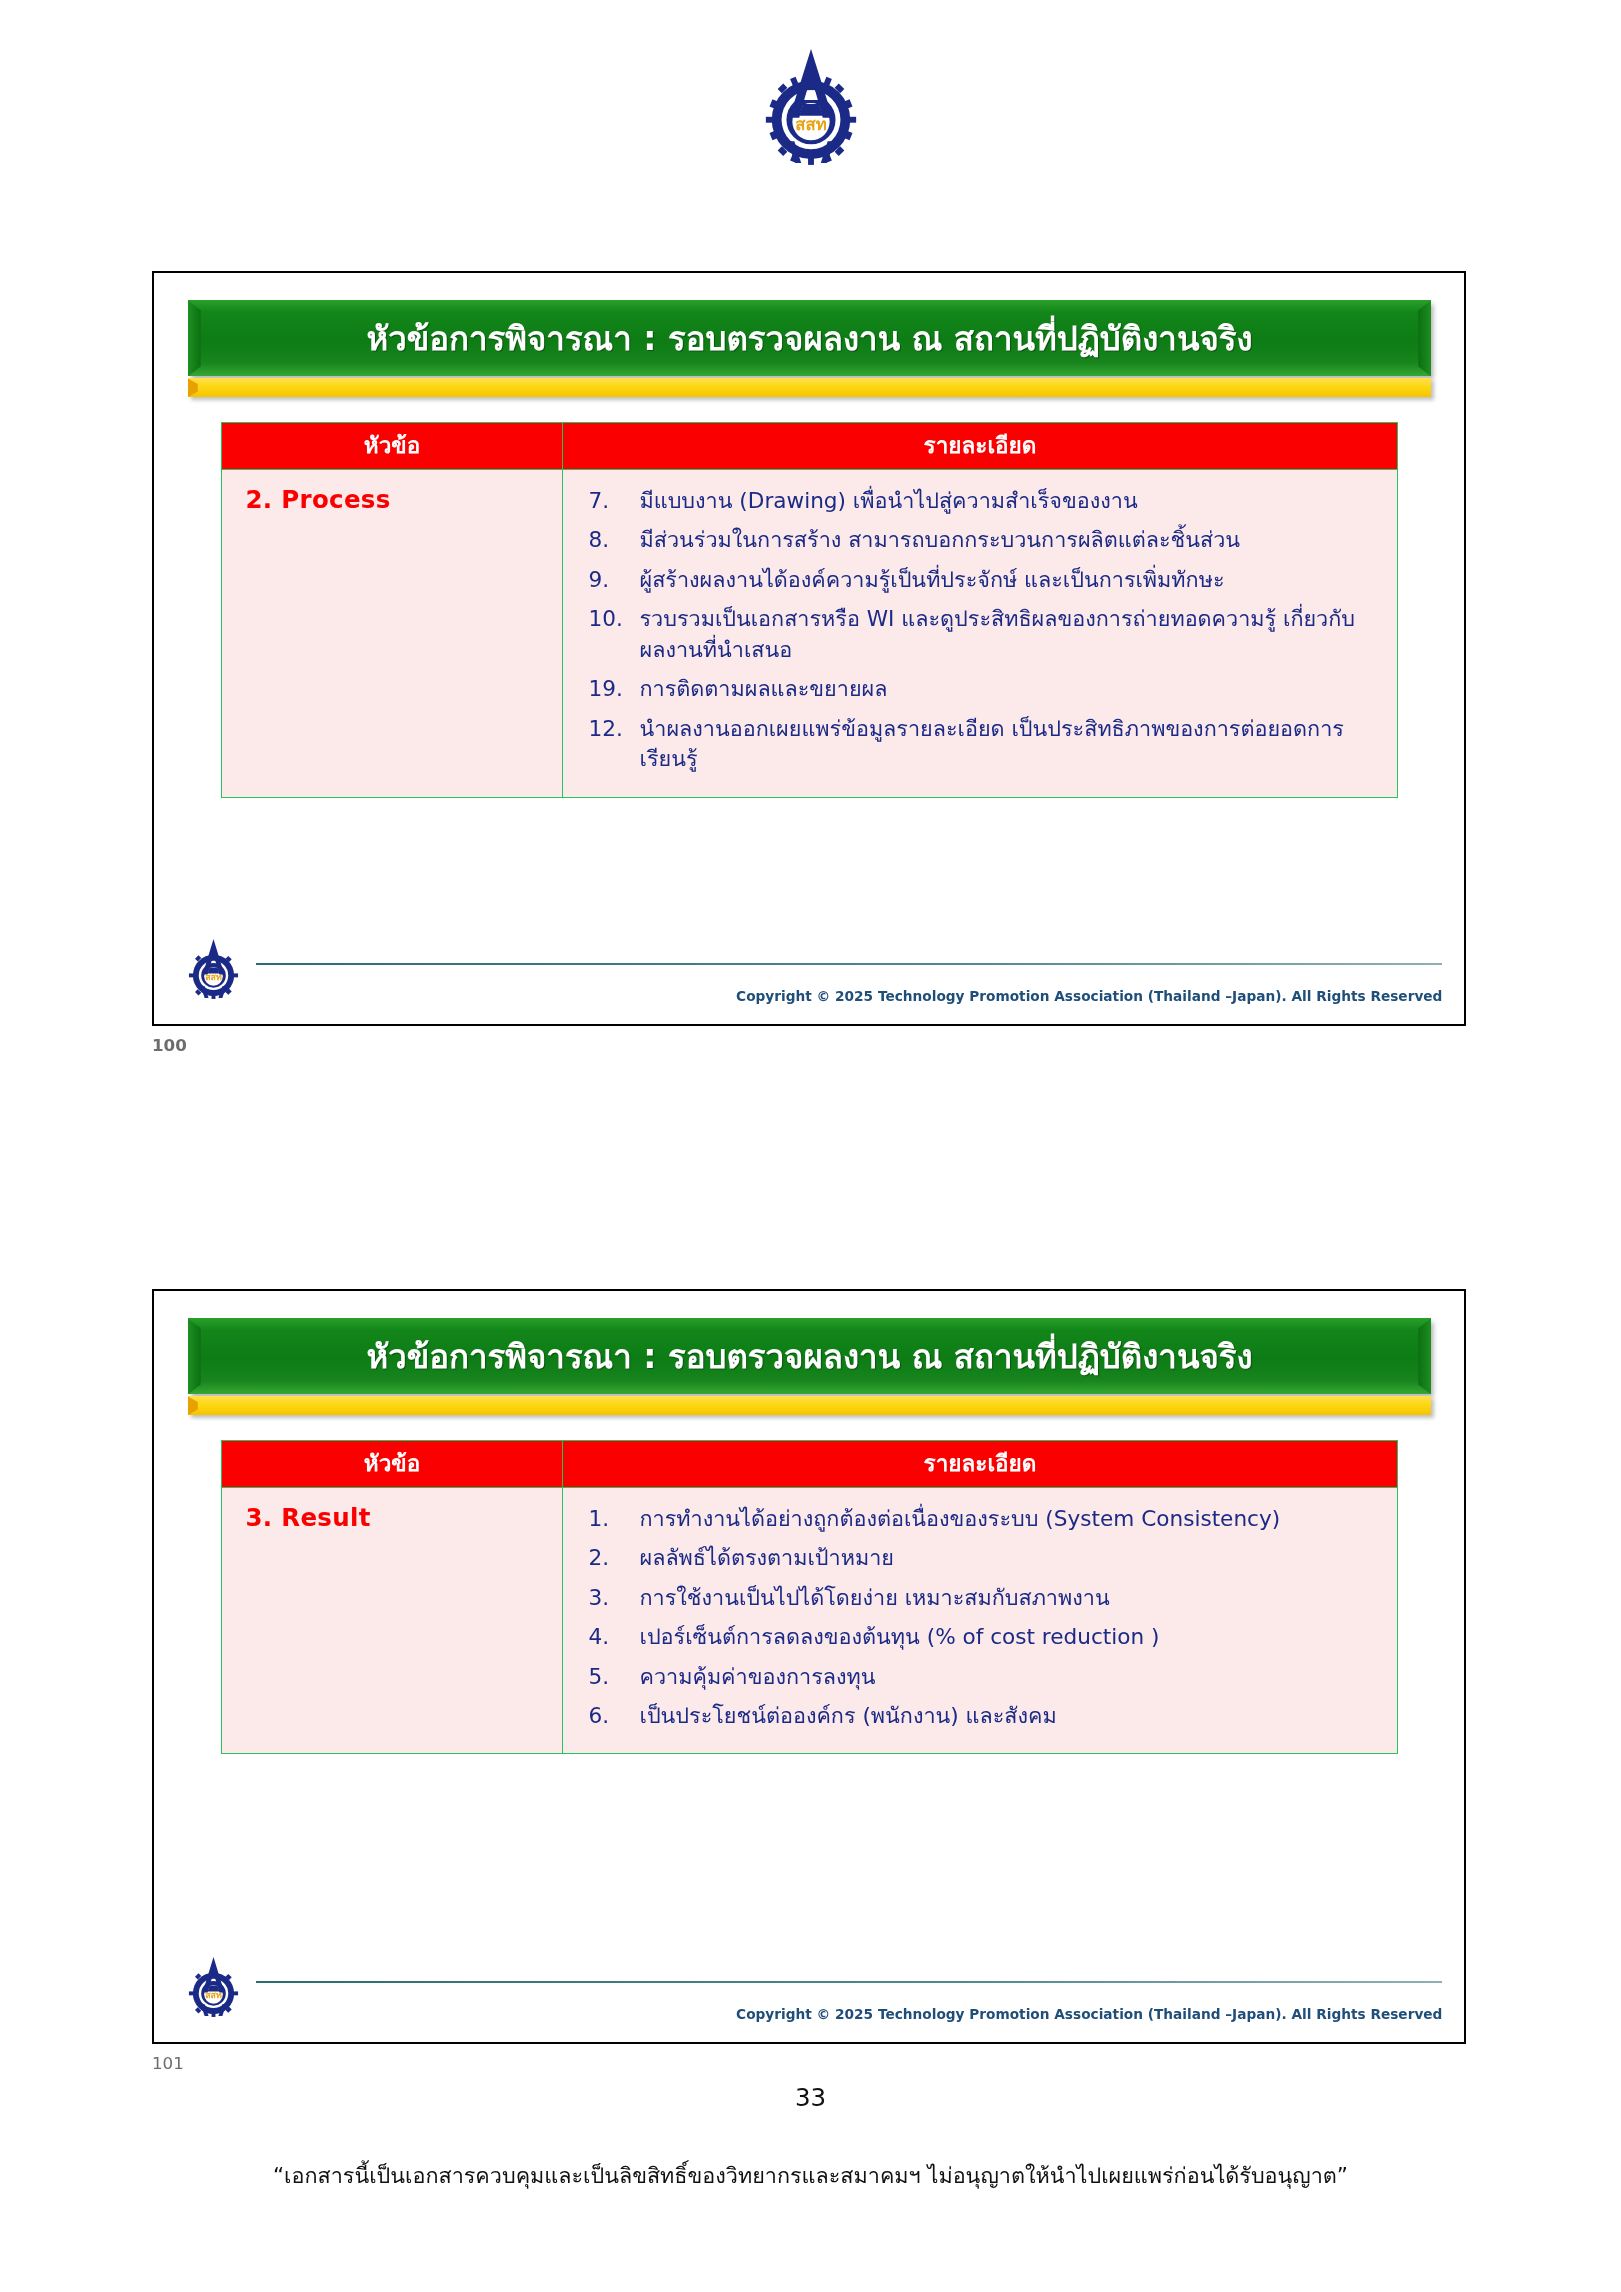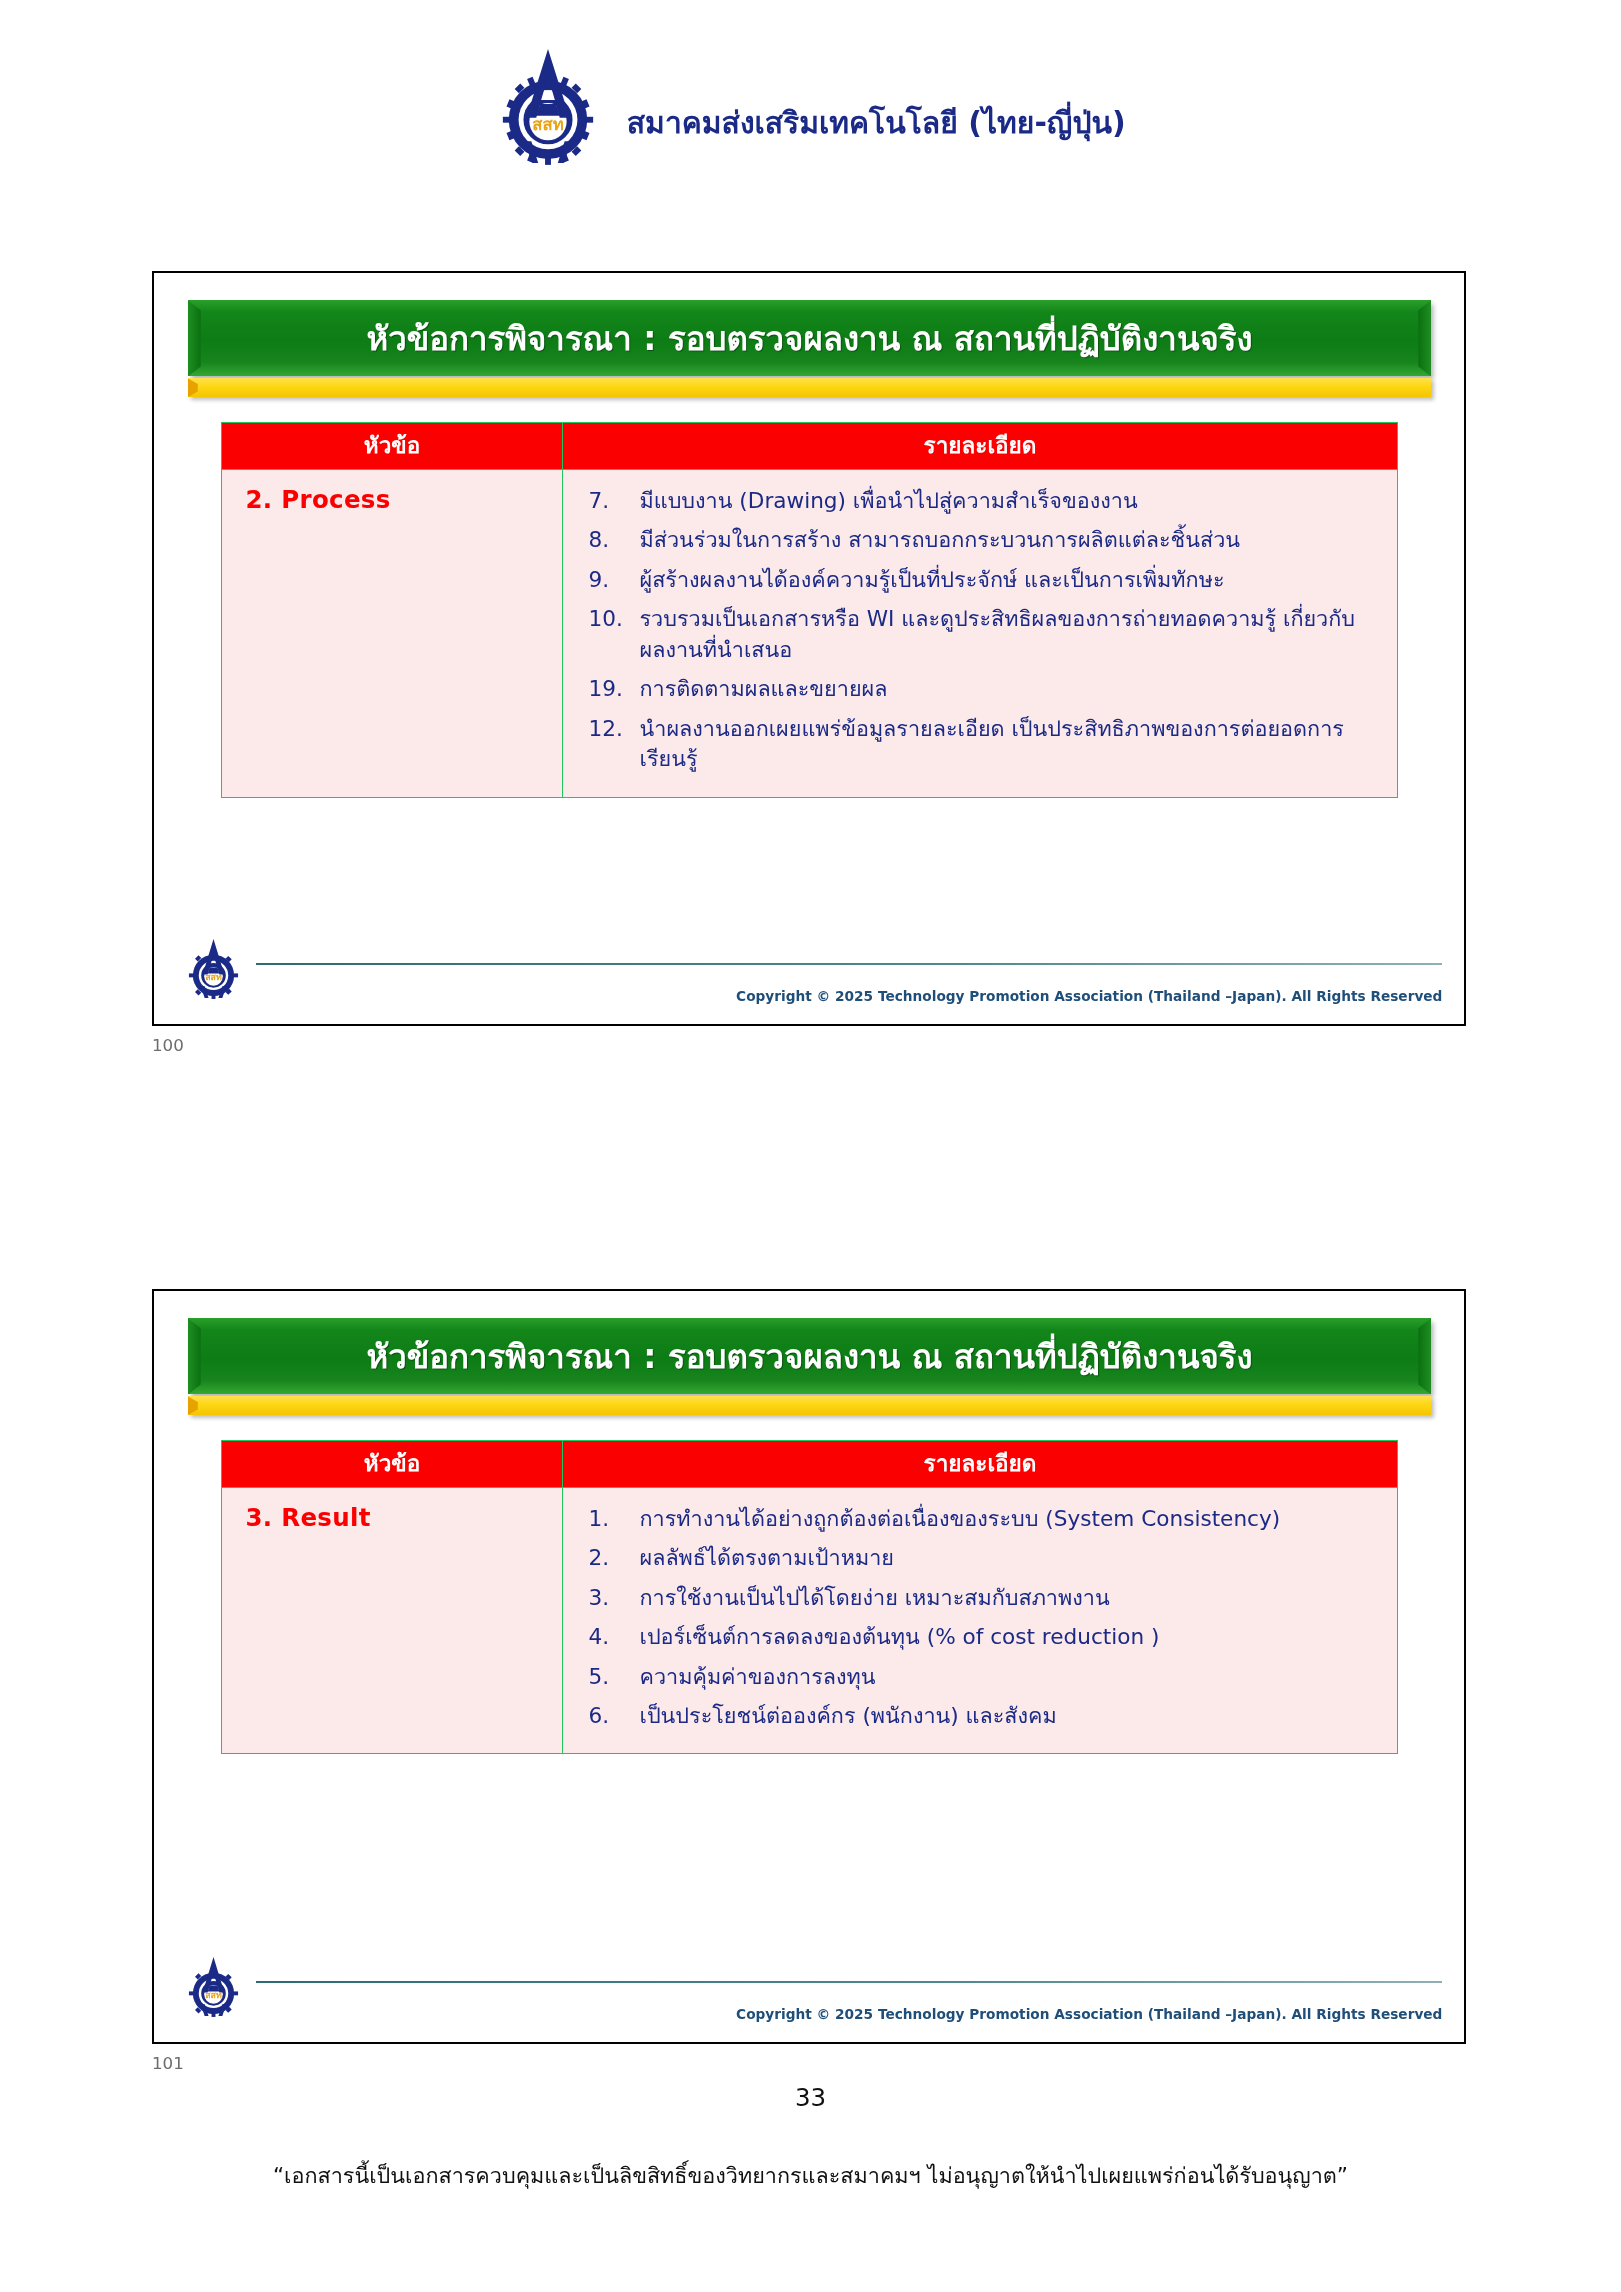--- a/index.html
+++ b/index.html
@@ -239,21 +239,21 @@
     white-space: nowrap;
   }
 
   
   .slide-number {
     position: absolute;
     left: 152px;
     font-size: 16.7px;
     color: #6d6d6d;
   }
-  .num-100 { top: 1035px; }
+  .num-100 { top: 1035px; font-weight: bold; }
   .num-101 { top: 2053px; }
 
   .page-folio {
     position: absolute;
     left: 0;
     right: 0;
     top: 2083px;
     text-align: center;
     font-size: 24.5px;
     color: #111111;
@@ -311,21 +311,20 @@
           <path d="M46 58 L62 58 L66 70 L42 70 Z" fill="#1a2a86"></path>
           <path d="M50 44 L58 44 L61 54 L47 54 Z" fill="#ffffff"></path>
           <path d="M52 32 L56 32 L58 40 L50 40 Z" fill="#1a2a86"></path>
 
           <path d="M30 96 L38 118 L44 118 L37 96 Z"></path>
           <path d="M78 96 L70 118 L64 118 L71 96 Z"></path>
         </g>
         <text x="54" y="84" font-family="'DejaVu Sans',sans-serif" font-size="17" font-weight="bold" fill="#e8a317" text-anchor="middle">สสท</text>
       </svg>
     </div>
-    <div class="org-name">สมาคมส่งเสริมเทคโนโลยี (ไทย-ญี่ปุ่น)</div>
   </div>
 
   <div class="slide slide-1">
 
     <div class="banner-wrap">
       <div class="banner">
         <div class="banner-title">หัวข้อการพิจารณา : รอบตรวจผลงาน ณ สถานที่ปฏิบัติงานจริง</div>
       </div>
       <div class="banner-yellow"></div>
     </div>

